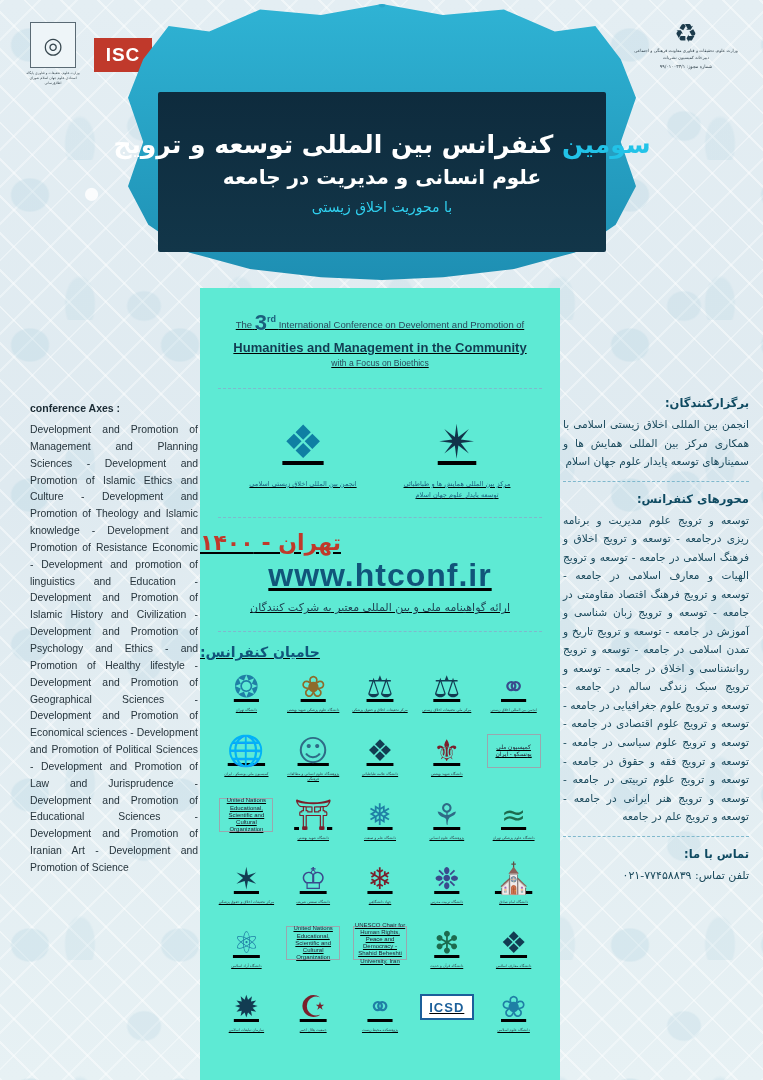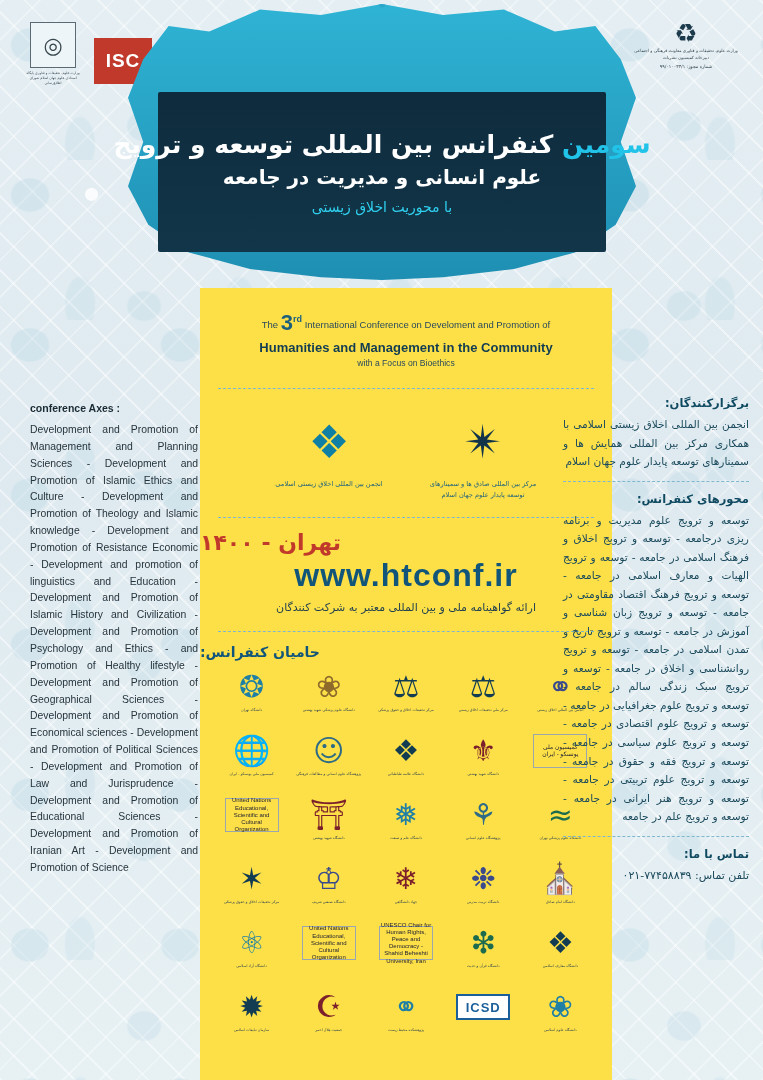--- a/index.html
+++ b/index.html
@@ -35,21 +35,21 @@
   
   .toplogos{position:absolute;top:16px;left:0;width:763px;height:76px}
   .logo-ministry{position:absolute;left:22px;top:6px;width:62px;text-align:center}
   .logo-ministry .sq{
     width:46px;height:46px;margin:0 auto;border:1px solid #5a6a74;
     display:flex;align-items:center;justify-content:center;color:#37474f;font-size:22px;
     background:#eef5f8;
   }
   .logo-ministry .cap{font-size:3.4px;line-height:1.5;color:#3b4a52;margin-top:3px;direction:rtl}
   .isc{
-    position:absolute;left:94px;top:22px;width:58px;height:46px;background:#c0392b;
+    position:absolute;left:94px;top:22px;width:58px;height:34px;background:#c0392b;
     color:#fff;font-weight:bold;font-size:19px;display:flex;align-items:center;justify-content:center;
     letter-spacing:1px;font-family:"Liberation Sans",sans-serif;
   }
   .logo-right{position:absolute;right:18px;top:4px;width:118px;text-align:center;direction:rtl}
   .logo-right .emblem{font-size:26px;color:#1b3a4b;line-height:1}
   .logo-right .t1{font-size:4.2px;color:#2e3f49;line-height:1.6;margin-top:2px}
   .logo-right .t2{font-size:4.6px;color:#2e3f49;margin-top:3px}
 
   
   .banner-outer{
@@ -74,22 +74,23 @@
     display:flex;flex-direction:column;align-items:center;justify-content:center;
     direction:rtl;
   }
   .bl1{font-size:25px;color:#ffffff;font-weight:bold;white-space:nowrap}
   .bl1 .accent{color:#22c3e8}
   .bl2{font-size:20px;color:#ffffff;font-weight:bold;margin-top:6px;white-space:nowrap}
   .bl3{font-size:14px;color:#2fd0ef;margin-top:10px}
 
   
   .center{
-    position:absolute;left:200px;top:288px;width:412px;height:792px;
-    background:#fde047;
+    position:absolute;left:200px;top:288px;width:360px;height:792px;
+    background:#5eead4;
+    text-decoration:underline;
   }
   .en-head{padding:22px 14px 8px;text-align:center;color:#15374a}
   .en-l1{font-family:"Liberation Sans",sans-serif;font-size:9.5px;color:#2a4a5c}
   .en-l1 .big{font-size:22px;font-weight:bold;color:#1b5f7d;vertical-align:-2px}
   .en-l1 .rd{font-size:9px;vertical-align:6px;font-weight:bold;color:#1b5f7d}
   .en-l2{font-family:"Liberation Sans",sans-serif;font-size:13px;font-weight:bold;color:#123c52;margin-top:4px}
   .en-l3{font-family:"Liberation Sans",sans-serif;font-size:8.6px;color:#2a4a5c;margin-top:3px}
 
   .dash{border-top:1px dashed #7fb8cd;margin:12px 18px}
 
@@ -190,21 +191,21 @@
     <div class="dash"></div>
 
     <div class="orglogos">
       <div class="orgbox">
         <div class="orgmark">❖</div>
         <div class="orgcap">انجمن بین المللی
 اخلاق زیستی اسلامی</div>
       </div>
       <div class="orgbox">
         <div class="orgmark dark">✴</div>
-        <div class="orgcap">مرکز بین المللی صادق ها و سمینارهای
+        <div class="orgcap">مرکز بین المللی همایش ها و طباطبائی
 توسعه پایدار علوم جهان اسلام</div>
       </div>
     </div>
 
     <div class="dash"></div>
 
     <div class="city">
       <div class="ct">تهران - ۱۴۰۰</div>
     </div>
     <div class="site">www.htconf.ir</div>

